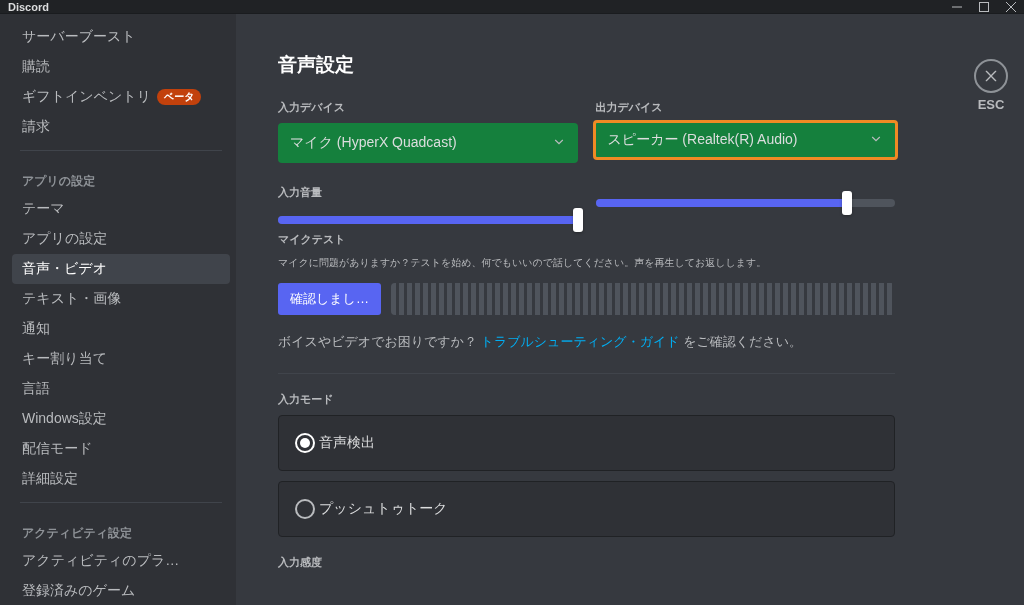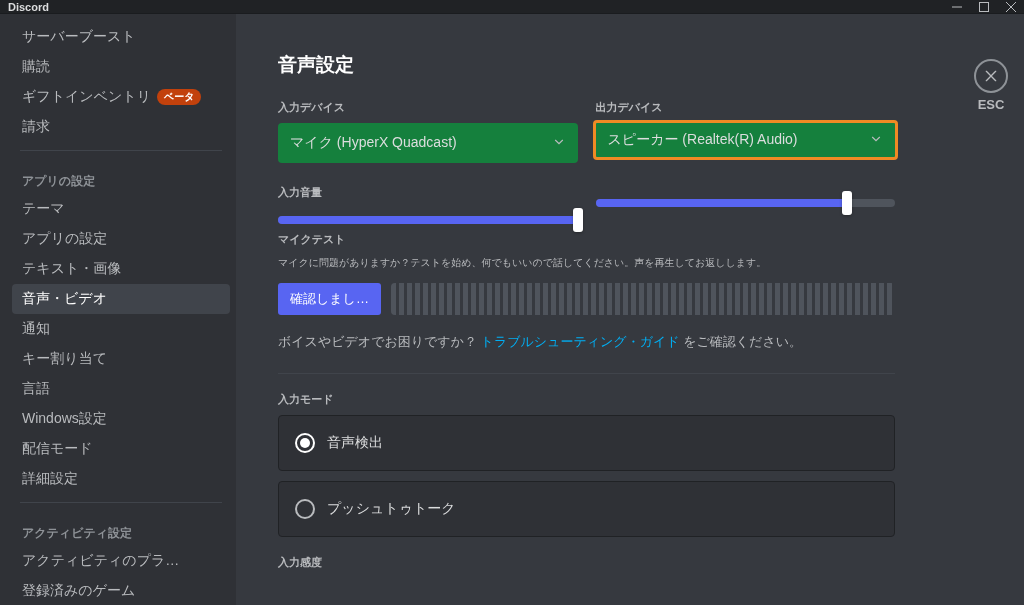--- a/index.html
+++ b/index.html
@@ -187,21 +187,21 @@
       border:1px solid #202225;
       background:#2f3136;
       border-radius:4px;
       margin-bottom:10px;
       height:56px;
       display:flex;
       align-items:center;
       padding:0 16px;
       font-size:14px;
       color:#dcddde;
-      gap:12px;
+      gap:4px;
     }
     .radio {
       width:20px; height:20px; border-radius:50%;
       border:2px solid #b9bbbe;
       display:flex; align-items:center; justify-content:center;
     }
     .radio.checked { border-color:#ffffff; }
     .radio .dot { width:10px; height:10px; border-radius:50%; background:#ffffff; }
 
   </style>
@@ -246,25 +246,25 @@
         <span>請求</span>
       </div>
     <hr>
     <div class="navheader">アプリの設定</div>
     <div class="navitem">
         <span>テーマ</span>
       </div>
     <div class="navitem">
         <span>アプリの設定</span>
       </div>
-    <div class="navitem">
-        <span>テキスト・画像</span>
-      </div>
     <div class="navitem selected">
         <span>音声・ビデオ</span>
+      </div>
+    <div class="navitem">
+        <span>テキスト・画像</span>
       </div>
     <div class="navitem">
         <span>通知</span>
       </div>
     <div class="navitem">
         <span>キー割り当て</span>
       </div>
     <div class="navitem">
         <span>言語</span>
       </div>

